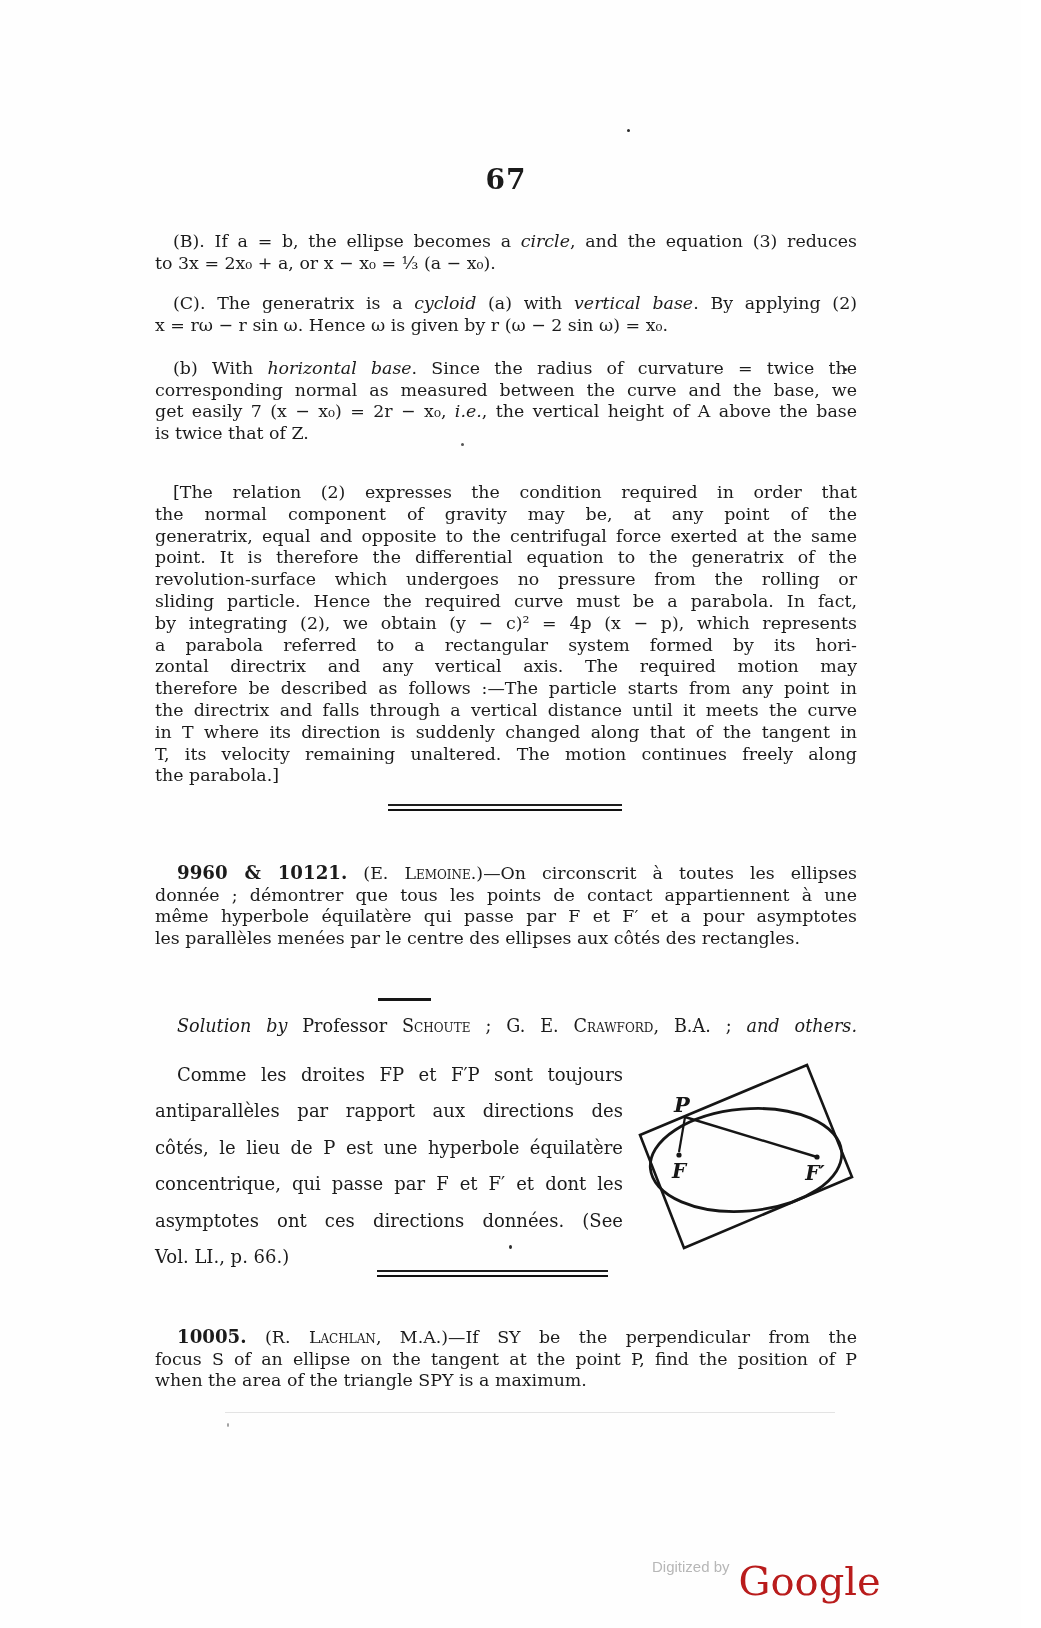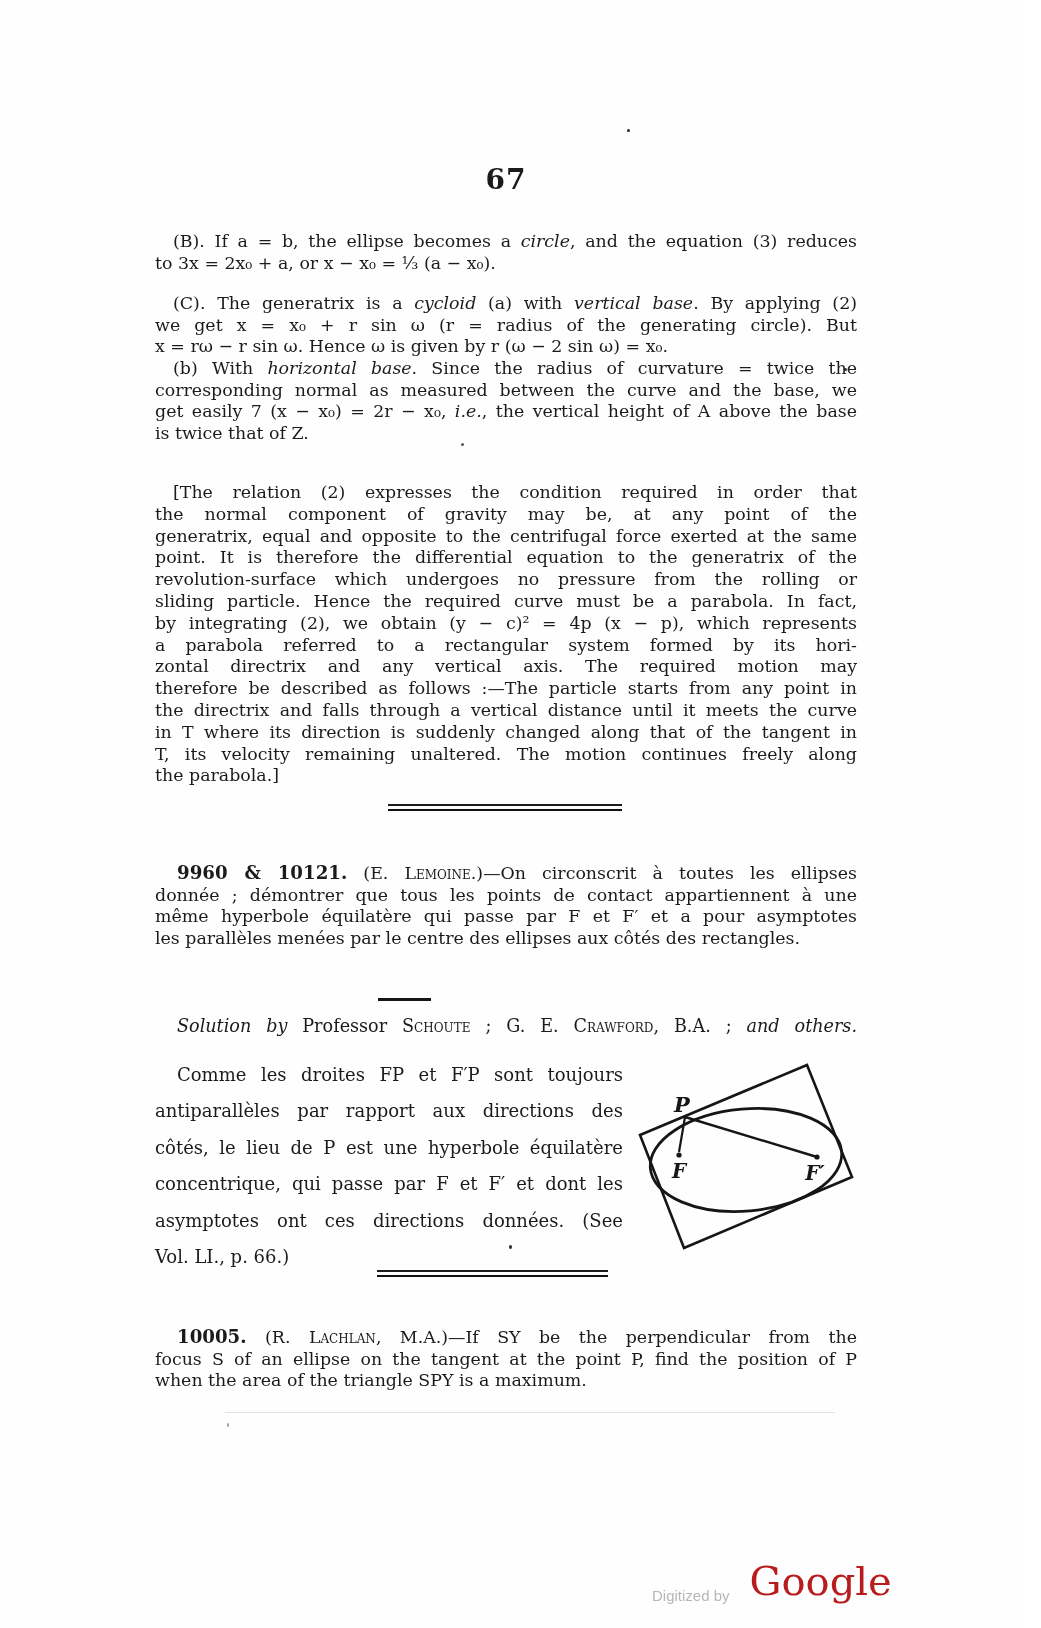--- a/index.html
+++ b/index.html
@@ -19,21 +19,21 @@
   .sc{font-variant:small-caps;}
   .qnum{font-weight:bold;font-size:18.2px;}
   .french{left:155px;width:468px;font-size:18px;}
   .french .ln{line-height:36.4px;}
   .soln{left:155px;width:702px;font-size:17.6px;}
   .rule{position:absolute;background:#161616;}
   .dbl{position:absolute;height:3px;border-top:2px solid #1d1d1d;border-bottom:2px solid #111;background:transparent;}
   .faint{position:absolute;height:1px;background:#e3e3e3;}
   .speck{position:absolute;border-radius:50%;background:#2b2b2b;}
   .edge{position:absolute;background:#0c0c0c;}
-  .wm{left:652px;top:1558px;display:flex;align-items:flex-end;gap:20px;}
+  .wm{left:652px;top:1558px;display:flex;align-items:flex-start;gap:9px;}
   .wm-pre{font-family:"Liberation Sans","DejaVu Sans",sans-serif;font-size:15px;color:#b7b7b7;}
   .wm-logo{font-family:"DejaVu Serif","Liberation Serif",serif;font-size:40px;color:#b91c1c;letter-spacing:0px;}
   svg text{font-family:"DejaVu Serif",serif;font-weight:bold;font-style:italic;}
 </style>
 </head>
 <body>
 
 <div id="page">
 
   <div class="abs pageno">67</div>
@@ -44,21 +44,20 @@
   <div class="speck" style="left:509px;top:1245px;width:3px;height:4px;"></div>
   <div class="speck" style="left:227px;top:1423px;width:2px;height:4px;background:#9a9a9a;"></div>
 
   <div class="abs block en" style="top:231px;">
     <div class="ln j ind"><span>(B). If a = b, the ellipse becomes a </span><span class="i">circle</span><span>, and the equation (3) reduces</span></div>
     <div class="ln lft">to 3x = 2x₀ + a, or x − x₀ = ⅓ (a − x₀).</div>
   </div>
 
   <div class="abs block en" style="top:293px;">
     <div class="ln j ind"><span>(C). The generatrix is a </span><span class="i">cycloid</span><span> (a) with </span><span class="i">vertical base</span><span>. By applying (2)</span></div>
-    <div class="ln j">we get x = x₀ + r sin ω (r = radius of the generating circle). But</div>
     <div class="ln lft">x = rω − r sin ω. Hence ω is given by r (ω − 2 sin ω) = x₀.</div>
   </div>
 
   <div class="abs block en" style="top:358px;">
     <div class="ln j ind"><span>(b) With </span><span class="i">horizontal base</span><span>. Since the radius of curvature = twice the</span></div>
     <div class="ln j">corresponding normal as measured between the curve and the base, we</div>
     <div class="ln j"><span>get easily 7 (x − x₀) = 2r − x₀, </span><span class="i">i.e.</span><span>, the vertical height of A above the base</span></div>
     <div class="ln lft">is twice that of Z.</div>
   </div>
 

